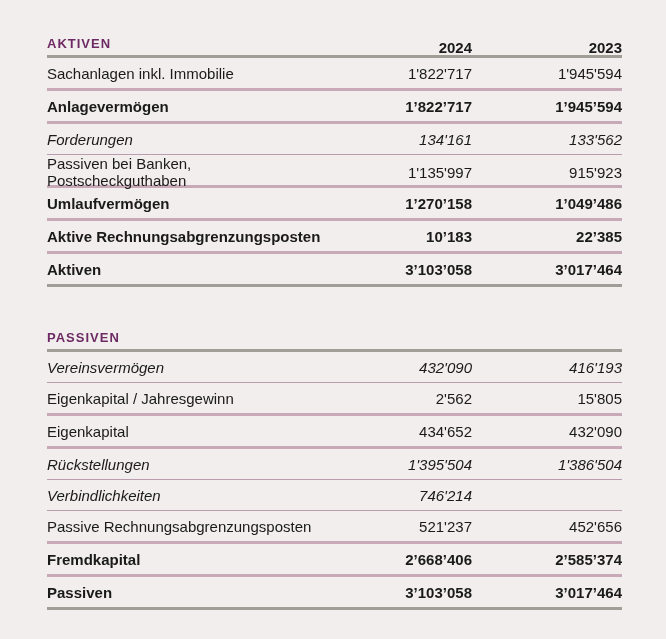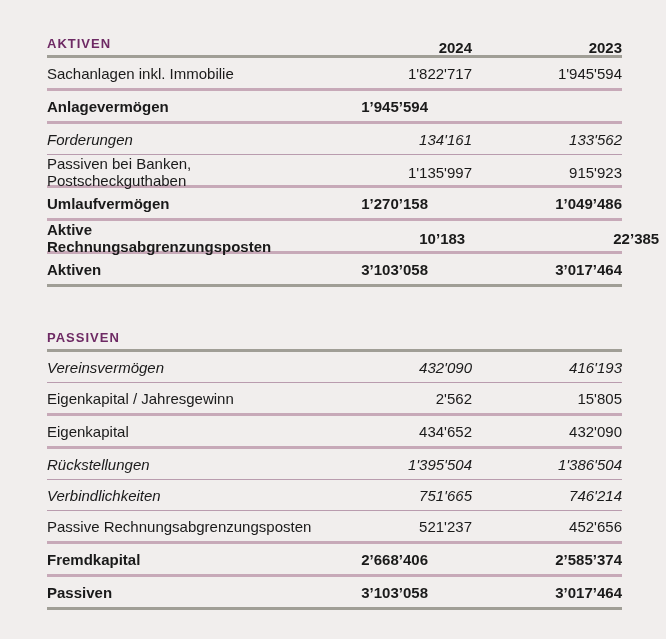--- a/index.html
+++ b/index.html
@@ -47,21 +47,21 @@
 
   .row {
     display: grid;
     grid-template-columns: 1fr 150px 150px;
     align-items: center;
     height: 30px;
     font-size: 15px;
   }
   .row .cell-label { text-align: left; }
   .row .cell-num   { text-align: right; }
-  .row.bold        { font-weight: 700; gap: 44px; }
+  .row.bold        { font-weight: 700; }
   .row.rule-thin   { border-bottom: 1px solid var(--rule-mauve-thin, #b99cae); font-style: italic; }
   .row.rule-thick  { border-bottom: 3px solid var(--rule-mauve-thick, #c7a9b8); }
   .row.rule-gray   { border-bottom: 3px solid var(--rule-gray, #a09e96); }
 </style>
 </head>
 <body>
 
 <div class="sheet">
 
   <div class="section">
@@ -72,20 +72,21 @@
     </div>
     <div class="tbody">
   <div class="row rule-thick">
     <div class="cell-label">Sachanlagen inkl. Immobilie</div>
     <div class="cell-num">1'822'717</div>
     <div class="cell-num">1'945'594</div>
   </div>
 
   <div class="row rule-thick bold">
     <div class="cell-label">Anlagevermögen</div>
+    <div class="cell-num">1’822’717</div>
     <div class="cell-num">1’945’594</div>
   </div>
 
   <div class="row rule-thin">
     <div class="cell-label">Forderungen</div>
     <div class="cell-num">134'161</div>
     <div class="cell-num">133'562</div>
   </div>
 
   <div class="row rule-thick">
@@ -140,21 +141,20 @@
   </div>
 
   <div class="row rule-thin">
     <div class="cell-label">Rückstellungen</div>
     <div class="cell-num">1'395'504</div>
     <div class="cell-num">1'386'504</div>
   </div>
 
   <div class="row rule-thin">
     <div class="cell-label">Verbindlichkeiten</div>
-    <div class="cell-num">751'665</div>
     <div class="cell-num">746'214</div>
   </div>
 
   <div class="row rule-thick">
     <div class="cell-label">Passive Rechnungsabgrenzungsposten</div>
     <div class="cell-num">521'237</div>
     <div class="cell-num">452'656</div>
   </div>
 
   <div class="row rule-thick bold">

